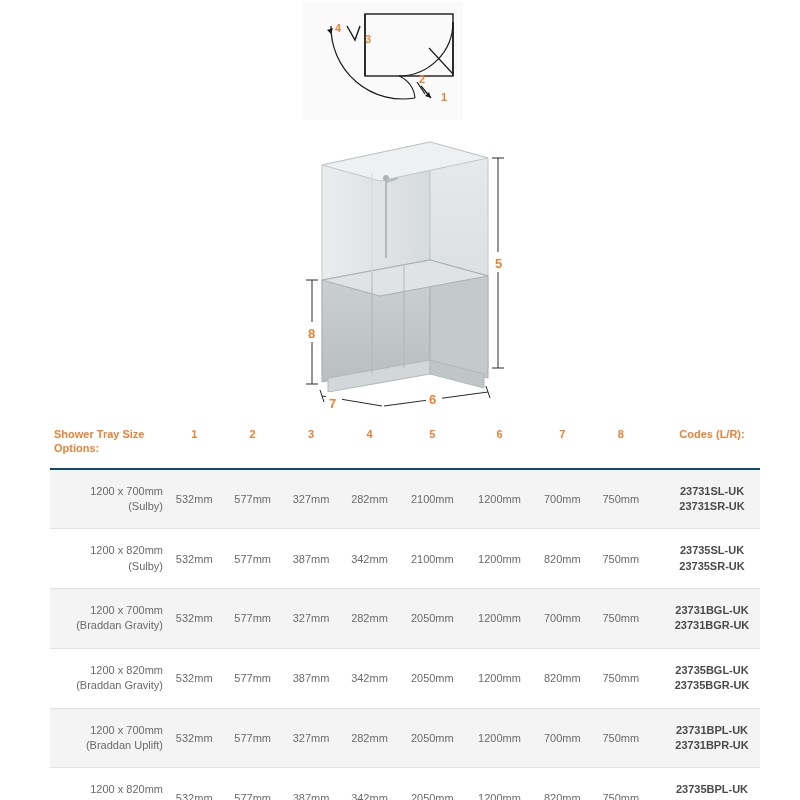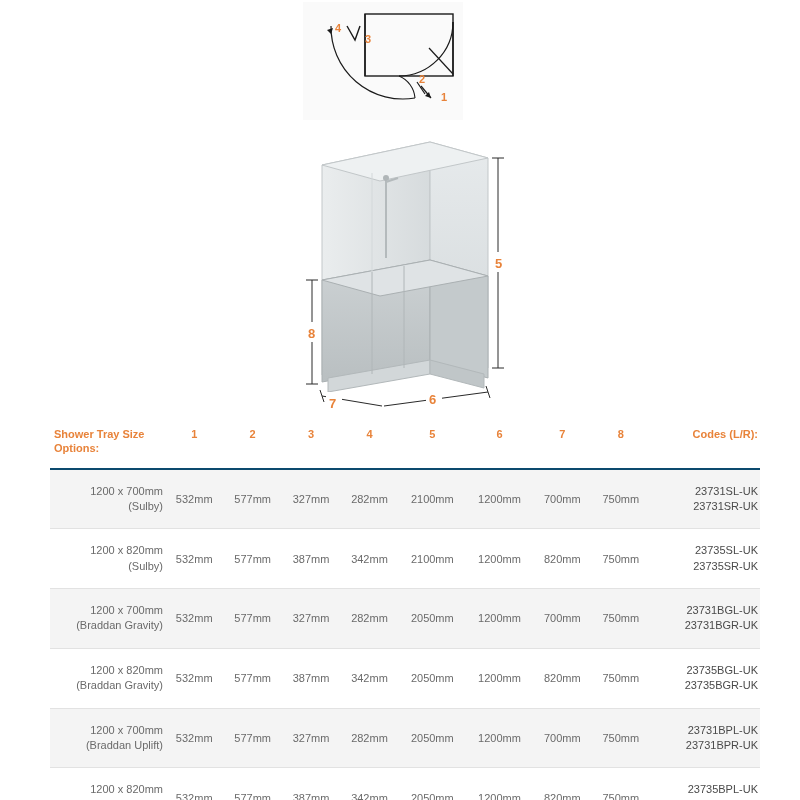--- a/index.html
+++ b/index.html
@@ -51,42 +51,42 @@
     vertical-align: top;
     border-bottom: 2px solid #0c4a6e;
   }
   #spec-table thead th.col-opt {
     text-align: left;
     width: 115px;
     padding-left: 4px;
     line-height: 1.25;
   }
   #spec-table thead th.col-code {
-    text-align: right;
+    text-align: center;
     width: 110px;
     padding-left: 16px;
   }
   #spec-table tbody td {
     text-align: center;
     padding: 14px 2px;
     border-bottom: 1px solid #e2e2e2;
     color: #6a6a6a;
     font-size: 11px;
     white-space: nowrap;
   }
   #spec-table tbody td.cell-opt {
     text-align: right;
     padding-left: 4px;
     line-height: 1.4;
     color: #6a6a6a;
   }
   #spec-table tbody td.cell-code {
-    text-align: right;
+    text-align: center;
     padding-left: 16px;
-    font-weight: normal;
+    font-weight: bold;
     color: #4a4a4a;
     line-height: 1.4;
   }
   #spec-table tbody tr.shaded td {
     background: #f4f4f4;
   }
   .sub { display: block; }
 </style>
 </head>
 <body>

